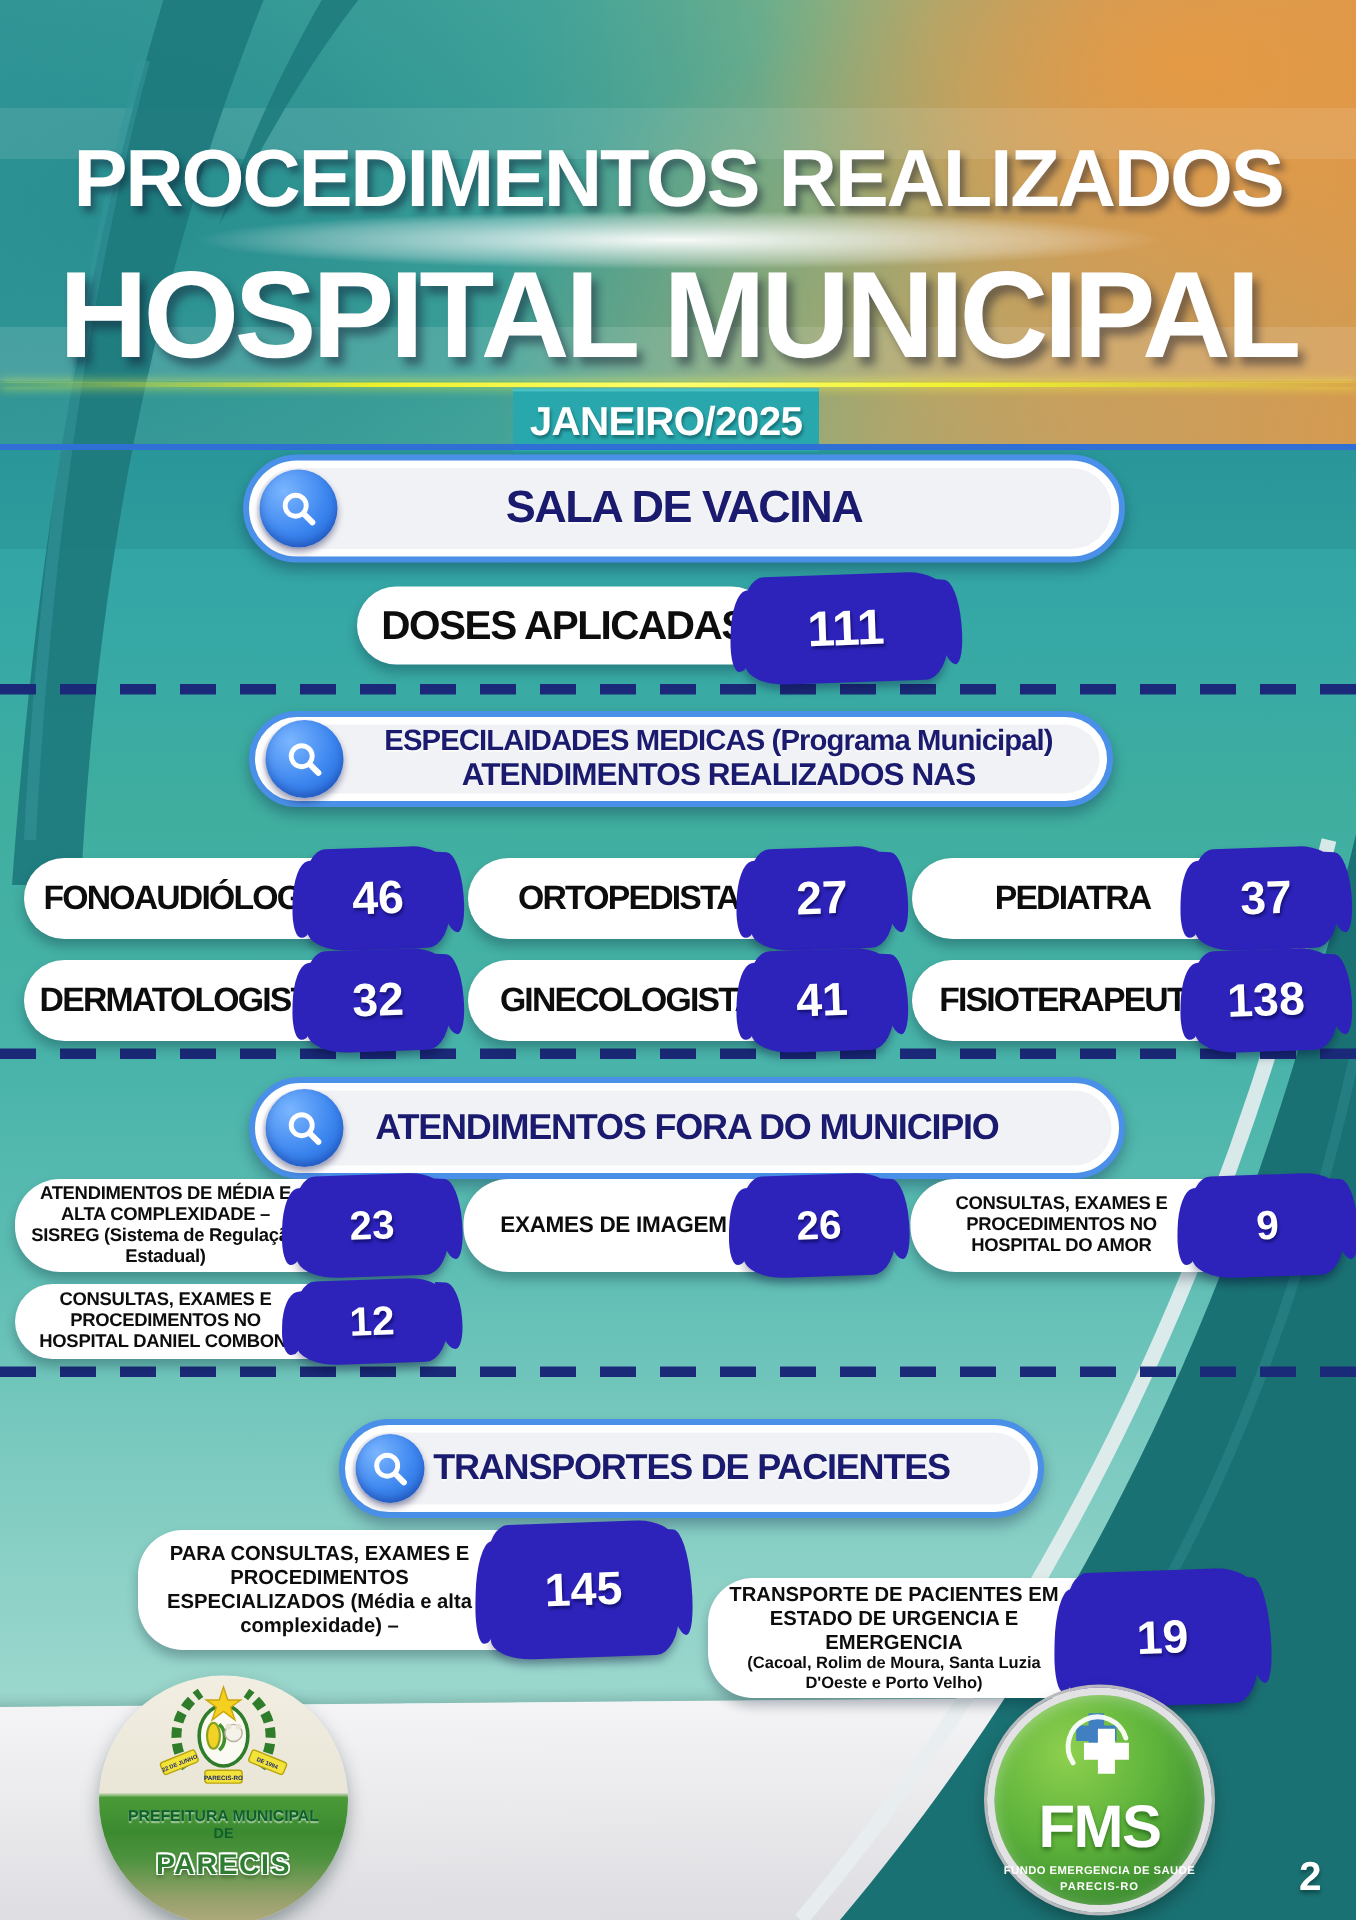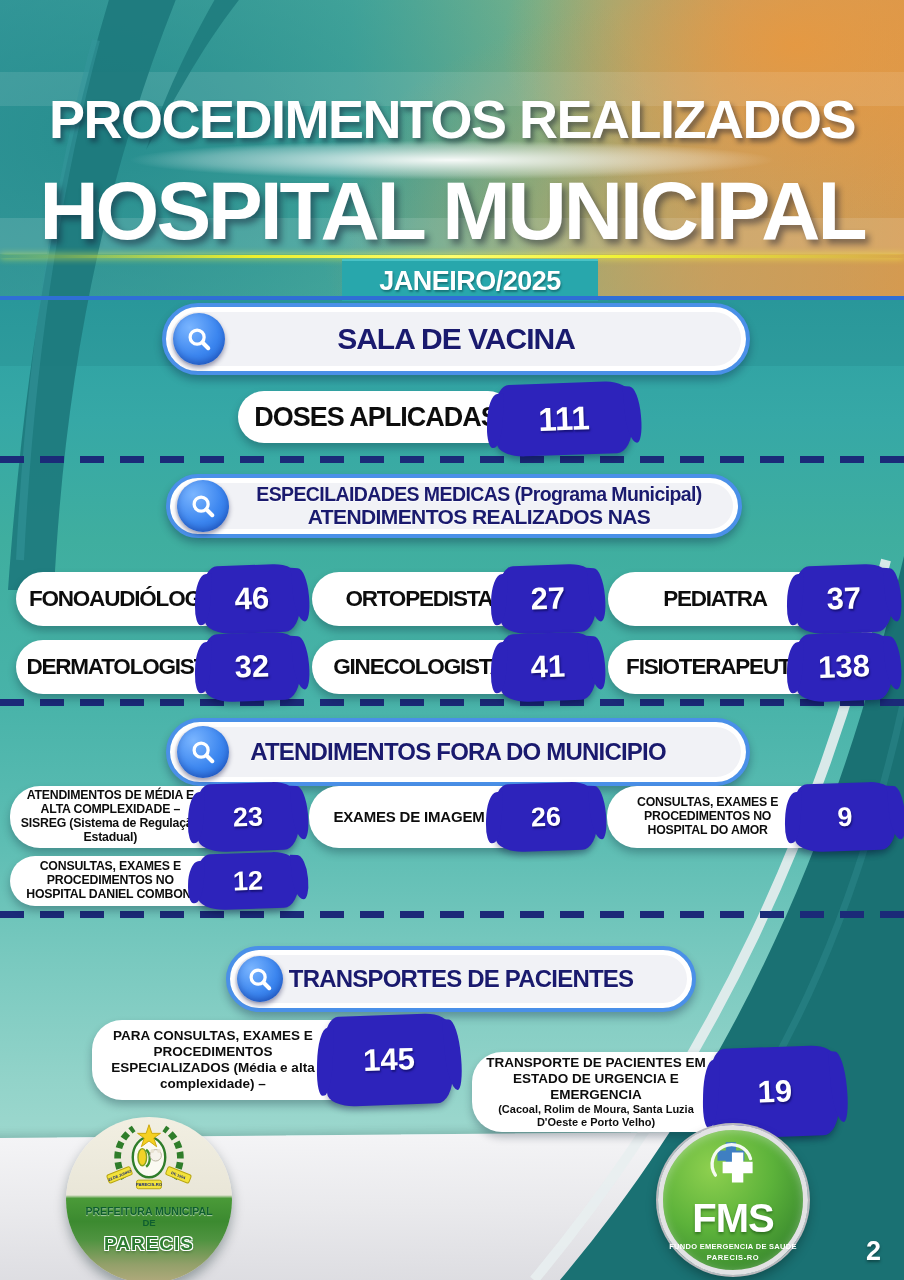--- a/index.html
+++ b/index.html
@@ -31,21 +31,21 @@
   
   .title1{position:absolute;top:88px;left:0;width:904px;z-index:3;text-align:center;
     font-size:54px;font-weight:bold;color:#fff;letter-spacing:-1.5px;
     text-shadow:3px 4px 5px rgba(15,20,45,.45);}
   .title2{position:absolute;top:164px;left:0;width:904px;z-index:3;text-align:center;
     font-size:82px;font-weight:bold;color:#fff;letter-spacing:-3px;
     text-shadow:4px 5px 6px rgba(15,20,45,.45);}
   .yellow-line{position:absolute;top:255px;left:0;width:904px;height:3px;z-index:3;
     background:linear-gradient(90deg,rgba(246,240,40,.15),#eef02c 28%,#ffff6e 50%,#eef02c 72%,rgba(246,240,40,.15));
     box-shadow:0 0 7px rgba(255,255,60,.9);}
-  .badge{position:absolute;top:259px;left:342px;width:256px;height:40px;z-index:3;
+  .badge{position:absolute;top:259px;left:342px;width:204px;height:40px;z-index:3;
     background:#28a7ac;border-top:2px solid #49c2c6;display:flex;align-items:center;justify-content:center;
     color:#fff;font-size:27px;font-weight:bold;letter-spacing:-.5px;text-shadow:1px 2px 2px rgba(0,40,45,.4);}
   .blue-line{position:absolute;top:296px;left:0;width:904px;height:4px;background:#2f6fd6;z-index:3;}
 
   
   .dashed{position:absolute;left:0;width:904px;height:7px;z-index:3;
     background:repeating-linear-gradient(90deg,#1b2a78 0 24px,transparent 24px 40px);}
   .d1{top:456px;} .d2{top:699px;} .d3{top:911px;}
 
   

